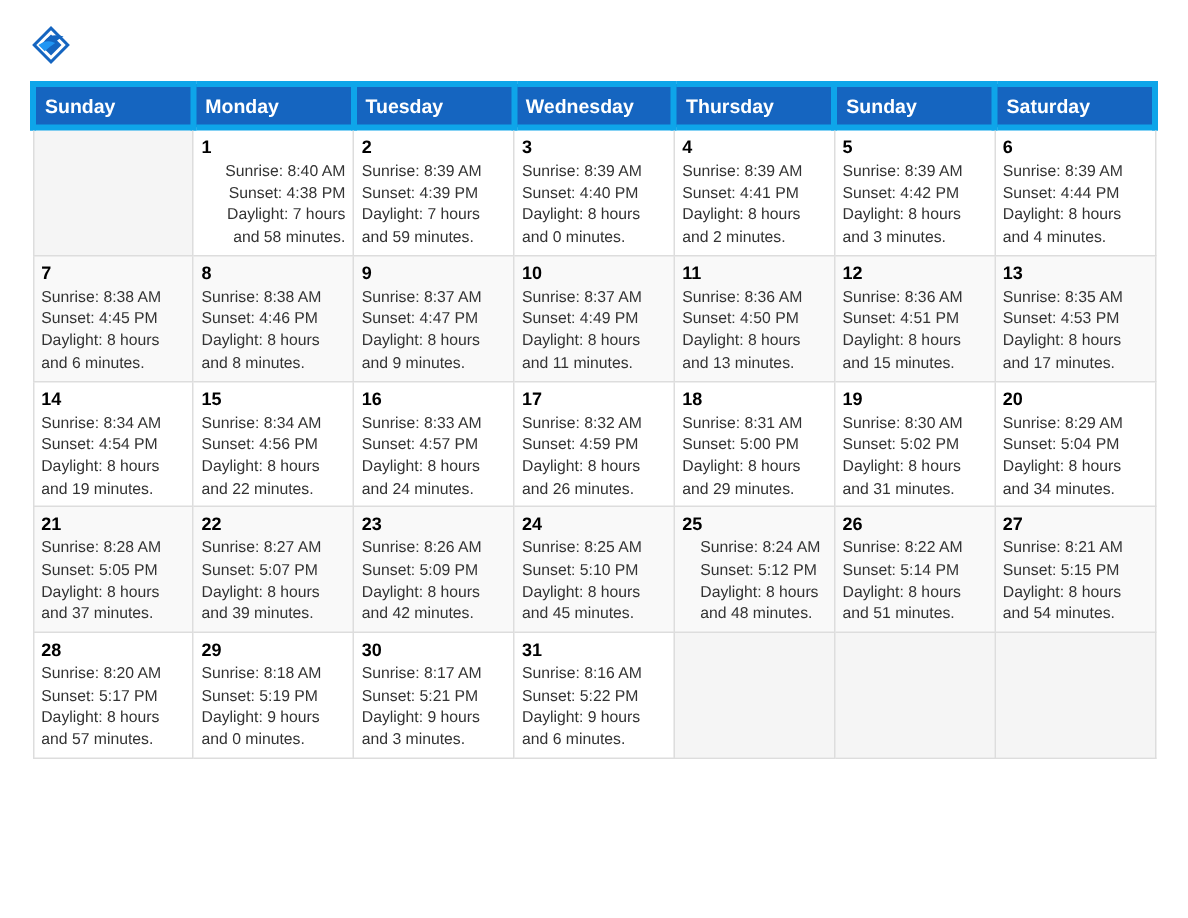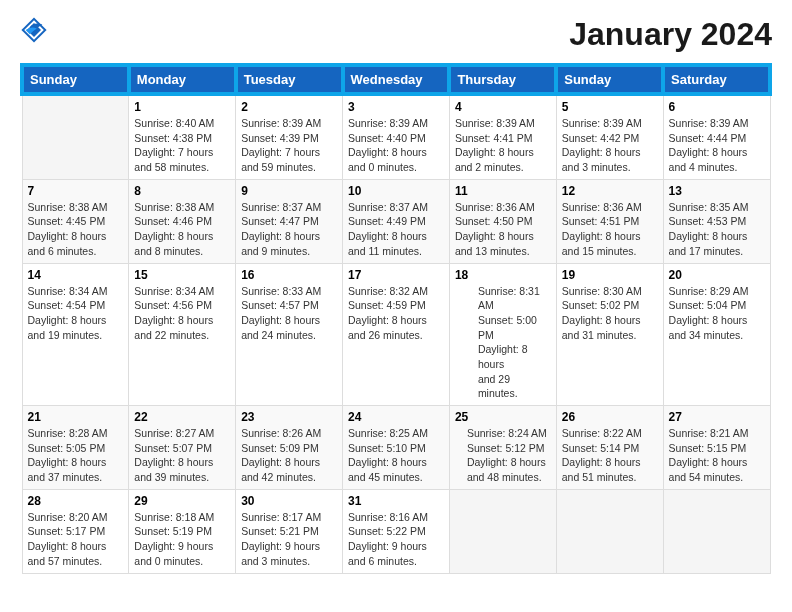--- a/index.html
+++ b/index.html
@@ -93,42 +93,41 @@
       <svg class="logo-icon" viewBox="0 0 40 40">
         <polygon points="20,2 38,20 20,38 2,20" fill="#1565c0"></polygon>
         <polygon points="20,6 34,20 20,34 6,20" fill="#fff"></polygon>
         <polygon points="20,10 30,20 20,30 10,20" fill="#1565c0"></polygon>
 
         <path d="M14,16 Q20,8 32,12 Q24,16 20,22 Z" fill="#1565c0"></path>
         <path d="M8,20 Q16,14 24,18 Q18,22 14,26 Z" fill="#2196f3"></path>
       </svg>
     </div>
     <div class="title-block">
-      <div class="month-title">January 2024</div>
     </div>
   </div>
 
   <table class="calendar">
     <thead>
       <tr>
       <th>Sunday</th>
           <th>Monday</th>
           <th>Tuesday</th>
           <th>Wednesday</th>
           <th>Thursday</th>
           <th>Sunday</th>
           <th>Saturday</th>
         </tr>
     </thead>
     <tbody id="calendar-body">
     <tr>
           <td class="empty-cell"></td>
           <td>
             <span class="day-num">1</span>
-            <div class="day-info" style="white-space: pre-line;">Sunrise: 8:40 AM
+            <div class="day-info" style="white-space: pre-line; text-align: right;">Sunrise: 8:40 AM
 Sunset: 4:38 PM
 Daylight: 7 hours
 and 58 minutes.</div>
           </td>
           <td>
             <span class="day-num">2</span>
             <div class="day-info" style="white-space: pre-line;">Sunrise: 8:39 AM
 Sunset: 4:39 PM
 Daylight: 7 hours
 and 59 minutes.</div>
@@ -237,21 +236,21 @@
           </td>
           <td>
             <span class="day-num">17</span>
             <div class="day-info" style="white-space: pre-line;">Sunrise: 8:32 AM
 Sunset: 4:59 PM
 Daylight: 8 hours
 and 26 minutes.</div>
           </td>
           <td>
             <span class="day-num">18</span>
-            <div class="day-info" style="white-space: pre-line; margin-left: 23px;">Sunrise: 8:31 AM
+            <div class="day-info" style="white-space: pre-line;">Sunrise: 8:31 AM
 Sunset: 5:00 PM
 Daylight: 8 hours
 and 29 minutes.</div>
           </td>
           <td>
             <span class="day-num">19</span>
             <div class="day-info" style="white-space: pre-line;">Sunrise: 8:30 AM
 Sunset: 5:02 PM
 Daylight: 8 hours
 and 31 minutes.</div>

